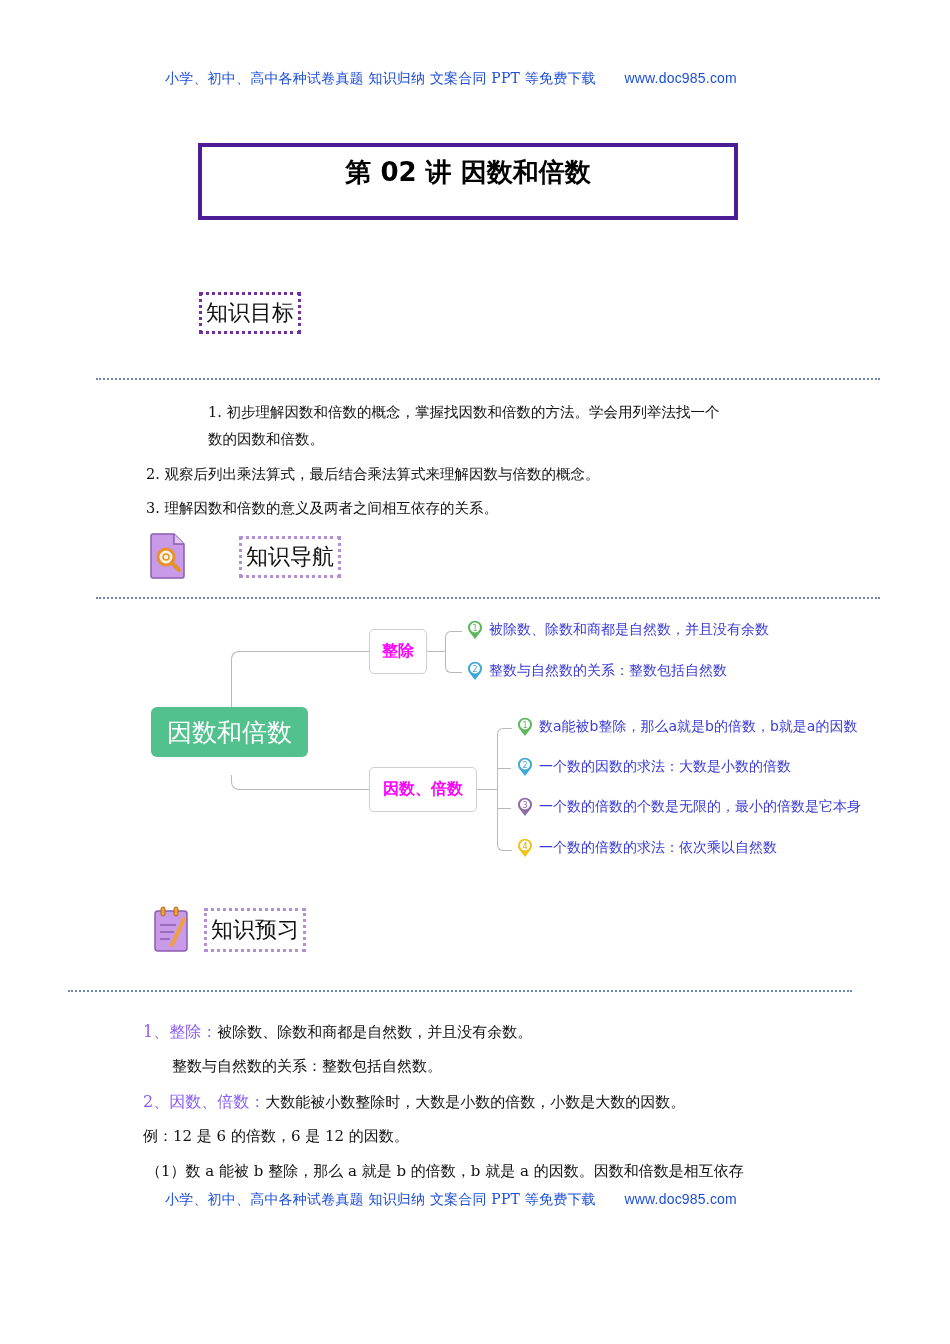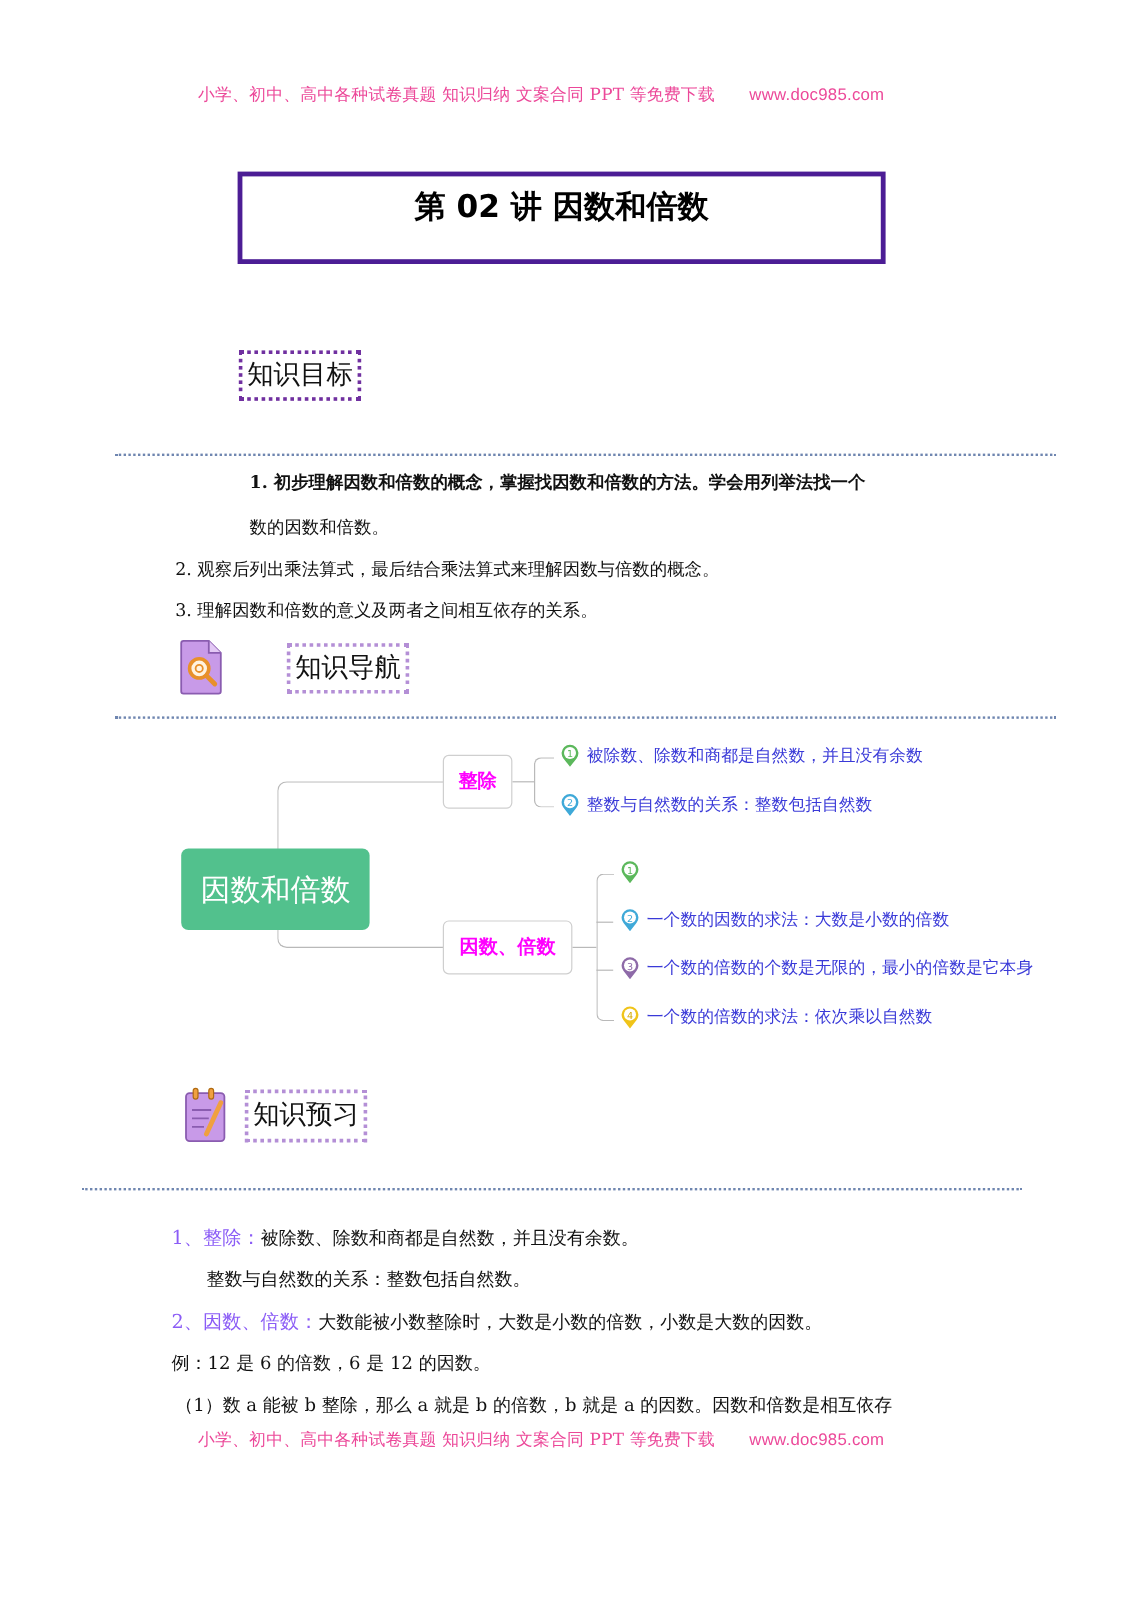--- a/index.html
+++ b/index.html
@@ -1,34 +1,34 @@
 <!DOCTYPE html>
 <html><head>
 <meta charset="utf-8">
 <style>
   html, body { margin: 0; padding: 0; background: #ffffff; }
   body { width: 950px; height: 1344px; position: relative; overflow: hidden;
          font-family: "DejaVu Serif", "Liberation Serif", serif; color: #111; }
   .abs { position: absolute; }
-  .header-line { font-size: 14px; color: #ec4899; white-space: nowrap; letter-spacing: 0.2px; }
+  .header-line { font-size: 14px; color: #1d4ed8; white-space: nowrap; letter-spacing: 0.2px; }
   .header-line .url { font-family: "Liberation Sans", sans-serif; margin-left: 24px; font-size: 14px; }
   .title-box { left: 198px; top: 143px; width: 540px; height: 77px; border: 4px solid #4c1d95;
                box-sizing: border-box; background: #fff; }
   .title-text { position: absolute; left: 0; right: 0; top: 8px; text-align: center;
                 font-family: "DejaVu Sans", "Liberation Sans", sans-serif; font-weight: bold; font-size: 26px; color: #000; }
   .section-tag { border: 3px dotted #7030a0; box-sizing: border-box; padding: 0 4px;
                  font-family: "DejaVu Sans", "Liberation Sans", sans-serif; font-size: 22px; color: #111;
                  line-height: 36px; white-space: nowrap; }
   .section-tag.light { border-color: #b48fd6; }
   .dotline { height: 0; border-top: 2px dotted #6f86b0; }
   .para { font-size: 14.5px; white-space: nowrap; color: #111; }
   .red { color: #8b5cf6; }
   
   .mm-line { position: absolute; border-color: #b9b9b9; border-style: solid; border-width: 0; }
-  .root-node { left: 151px; top: 707px; width: 157px; height: 68px; background: #52c18d; border-radius: 6px;
+  .root-node { left: 151px; top: 707px; width: 157px; height: 50px; background: #52c18d; border-radius: 6px;
                color: #fff; font-family: "DejaVu Sans", "Liberation Sans", sans-serif; font-size: 25px;
                display: flex; align-items: center; justify-content: center; }
   .branch-node { background: #fff; border: 1px solid #cfcfcf; border-radius: 5px; box-sizing: border-box;
                  color: #ff00ff; font-family: "DejaVu Sans", "Liberation Sans", sans-serif; font-weight: bold; font-size: 16px;
                  display: flex; align-items: center; justify-content: center; }
   .leaf { display: flex; align-items: center; white-space: nowrap;
           font-family: "DejaVu Sans", "Liberation Sans", sans-serif; font-size: 14px; color: #3a3ad8; }
   .pin { width: 16px; height: 20px; margin-right: 6px; flex: none; }
   .icon-box { width: 40px; height: 48px; }
 </style>
@@ -40,21 +40,21 @@
   <span class="url">www.doc985.com</span>
 </div>
 
 <div class="abs title-box">
   <div class="title-text">第 02 讲   因数和倍数</div>
 </div>
 
 <div class="abs section-tag" style="left:199px; top:292px; height:42px; line-height:36px;">知识目标</div>
 <div class="abs dotline" style="left:96px; top:378px; width:784px;"></div>
 
-<div class="abs para" style="left:208px; top:393px;font-weight:bold;">1. 初步理解因数和倍数的概念，掌握找因数和倍数的方法。学会用列举法找一个</div>
+<div class="abs para" style="left:208px; top:403px;">1. 初步理解因数和倍数的概念，掌握找因数和倍数的方法。学会用列举法找一个</div>
 <div class="abs para" style="left:208px; top:430px;">数的因数和倍数。</div>
 <div class="abs para" style="left:146px; top:465px;">2. 观察后列出乘法算式，最后结合乘法算式来理解因数与倍数的概念。</div>
 <div class="abs para" style="left:146px; top:499px;">3. 理解因数和倍数的意义及两者之间相互依存的关系。</div>
 
 <div class="abs icon-box" style="left:148px; top:532px;">
   <svg width="40" height="48" viewBox="0 0 40 48">
     <path d="M3 4 Q3 2 5 2 L26 2 L36 12 L36 44 Q36 46 34 46 L5 46 Q3 46 3 44 Z" fill="#c89ae8" stroke="#8a5cb0" stroke-width="1.5"></path>
     <path d="M26 2 L26 12 L36 12" fill="#e3c8f5" stroke="#8a5cb0" stroke-width="1.5"></path>
     <circle cx="18" cy="25" r="8" fill="#fff3e0" stroke="#e8902a" stroke-width="3"></circle>
     <circle cx="18" cy="25" r="3" fill="none" stroke="#e8902a" stroke-width="1.5"></circle>
@@ -96,20 +96,21 @@
     </svg>
   <span>整数与自然数的关系：整数包括自然数</span>
 </div>
 
 <div class="abs leaf" style="left:517px; top:717px;">
   <svg class="pin" viewBox="0 0 16 20">
       <path d="M8 19 L2.5 12 A7 7 0 1 1 13.5 12 Z" fill="#5cb85c"></path>
       <circle cx="8" cy="7.5" r="5" fill="#fff"></circle>
       <text x="8" y="11" font-size="8" text-anchor="middle" fill="#5cb85c" font-family="DejaVu Sans, sans-serif">1</text>
     </svg>
+  <span>数a能被b整除，那么a就是b的倍数，b就是a的因数</span>
 </div>
 <div class="abs leaf" style="left:517px; top:757px;">
   <svg class="pin" viewBox="0 0 16 20">
       <path d="M8 19 L2.5 12 A7 7 0 1 1 13.5 12 Z" fill="#3fa9d8"></path>
       <circle cx="8" cy="7.5" r="5" fill="#fff"></circle>
       <text x="8" y="11" font-size="8" text-anchor="middle" fill="#3fa9d8" font-family="DejaVu Sans, sans-serif">2</text>
     </svg>
   <span>一个数的因数的求法：大数是小数的倍数</span>
 </div>
 <div class="abs leaf" style="left:517px; top:797px;">

